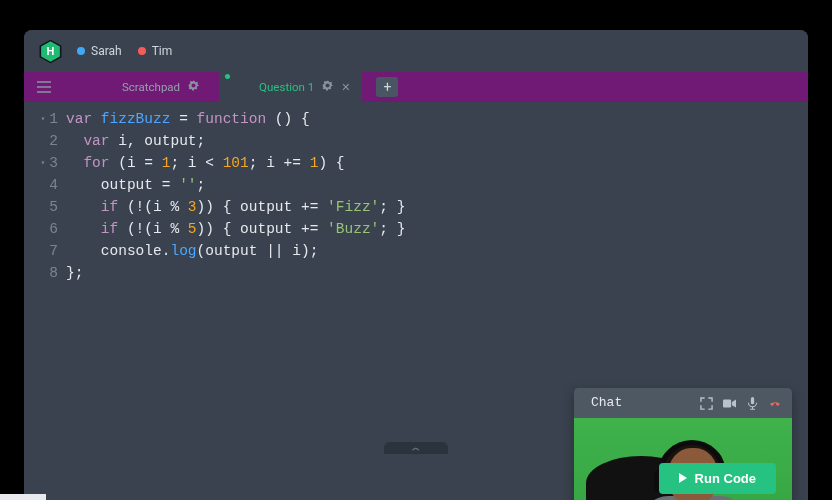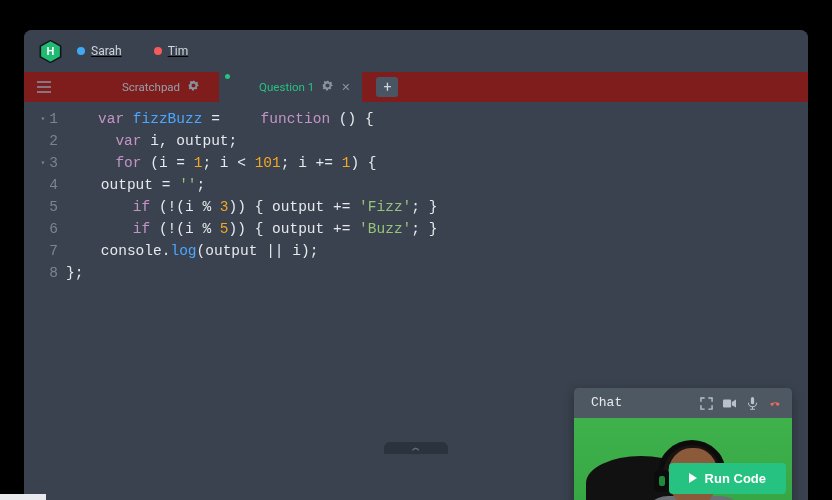--- a/index.html
+++ b/index.html
@@ -30,21 +30,21 @@
       padding: 0 14px;
       background: #39424e;
       justify-content: space-between;
     }
     .topbar-left { display: flex; align-items: center; gap: 14px; }
     .logo {
       width: 25px; height: 25px;
       position: relative;
     }
     .logo svg { width: 100%; height: 100%; }
-    .participants { display: flex; gap: 32px; text-decoration: underline; }
+    .participants { display: flex; gap: 16px; }
     .participant { display: flex; align-items: center; gap: 6px; font-size: 12px; color: #cfd6dd; }
     .dot { width: 8px; height: 8px; border-radius: 50%; }
     .dot.blue { background: #3fa9f5; }
     .dot.red { background: #f45b5b; }
     .end-btn {
       background: #fff;
       color: #e11d48;
       border: none;
       border-radius: 4px;
       padding: 7px 14px;
@@ -53,21 +53,21 @@
       cursor: pointer;
       display: flex;
       align-items: center;
       gap: 8px;
     }
     .end-btn .sq { width: 8px; height: 8px; background: #e11d48; }
     .tabbar {
       display: flex;
       align-items: center;
       height: 30px;
-      background: #7f1d1d;
+      background: #701a75;
       padding: 0 6px;
       gap: 8px;
     }
     .hamburger {
       width: 28px; height: 30px;
       display: flex; align-items: center; justify-content: center;
       color: #8a95a1;
       cursor: pointer;
     }
     .hamburger svg { width: 14px; height: 12px; }
@@ -127,28 +127,28 @@
       font-size: 8px;
       color: #7a8594;
     }
     .code {
       flex: 1;
       padding: 6px 0;
       color: #e6e9ed;
       white-space: pre;
     }
     .code .line { height: 22px; }
-    .kw { color: #c594c5; margin-left: 32px; }
+    .kw { color: #c594c5; }
     .fn { color: #4da6ff; }
     .num { color: #f5a623; }
     .str { color: #98c379; }
     .name { color: #e6e9ed; }
     .footer-bar {
       position: absolute;
-      bottom: 0; left: 0; right: 6px;
+      bottom: 0; left: 0; right: 16px;
       height: 44px;
       display: flex;
       justify-content: flex-end;
       align-items: center;
       padding: 0 16px;
       pointer-events: none;
     }
     .run-btn {
       pointer-events: auto;
       background: #26c281;

